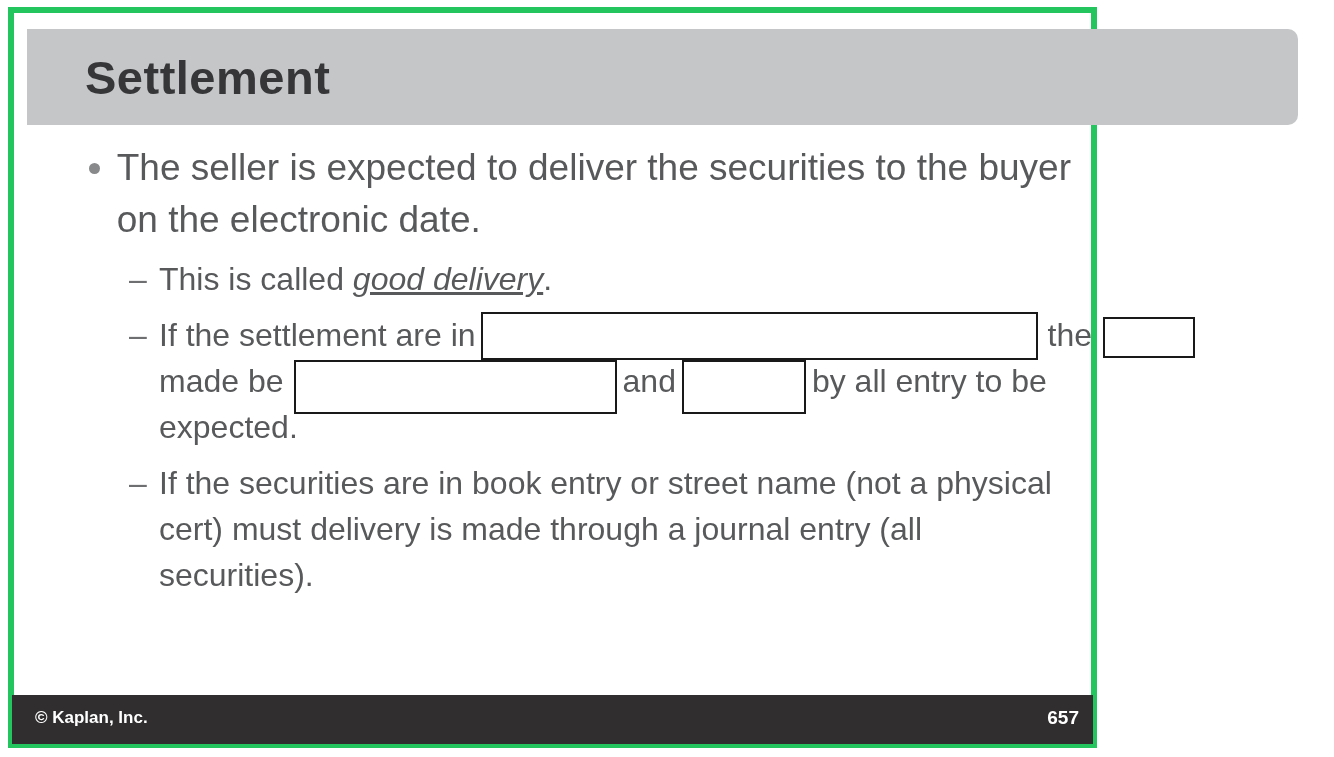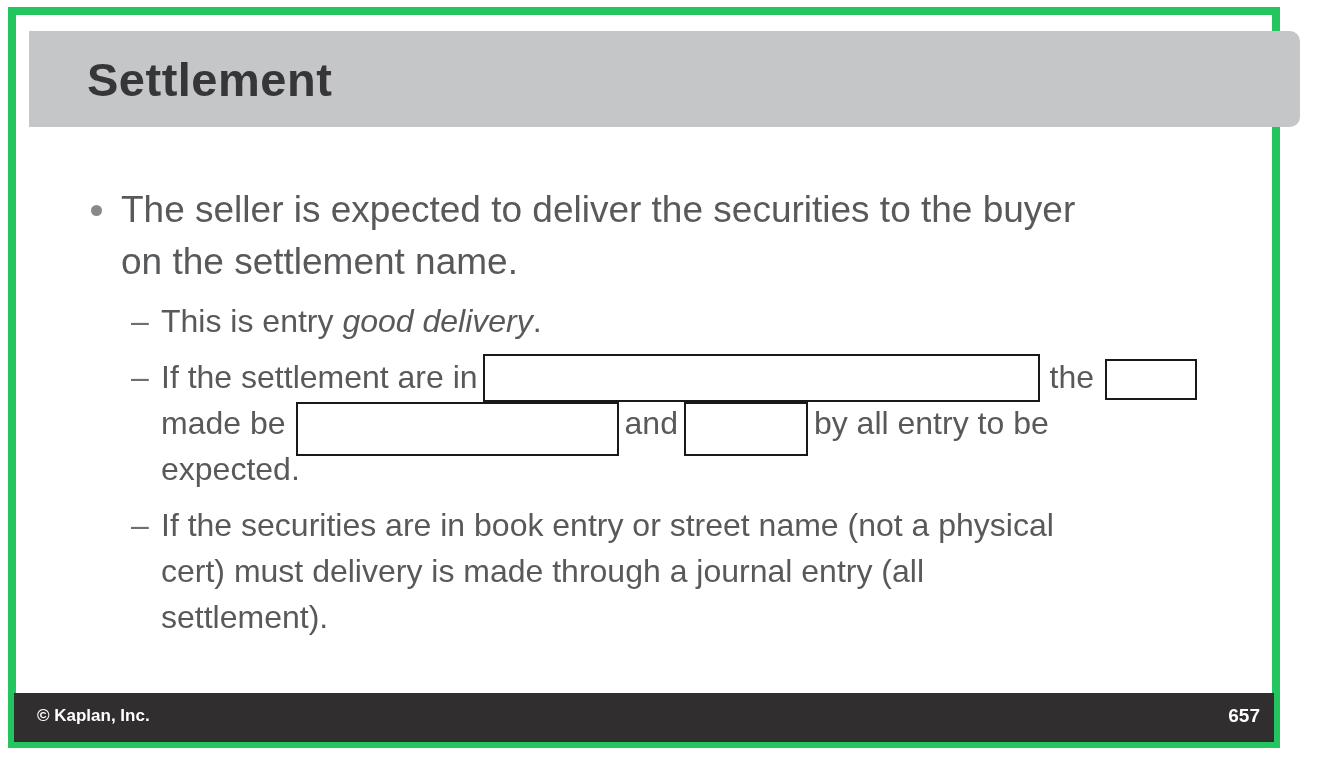--- a/index.html
+++ b/index.html
@@ -6,22 +6,22 @@
   html, body {
     width: 1334px; height: 757px;
     background: #ffffff;
     font-family: "Liberation Sans", "DejaVu Sans", sans-serif;
     overflow: hidden;
     position: relative;
   }
   .frame {
     position: absolute;
     left: 8px; top: 7px;
-    width: 1272px; height: 741px;
-    border: 8px solid #22c55e;
+    width: 1089px; height: 741px;
+    border: 6px solid #22c55e;
     background: #ffffff;
   }
   .title-bar {
     position: absolute;
     left: 13px; top: 16px;
     width: 1271px; height: 96px;
     background: #c4c6c8;
     border-radius: 0 10px 10px 0;
     display: flex;
     align-items: center;
@@ -34,41 +34,41 @@
     letter-spacing: 0.5px;
   }
   .content {
     position: absolute;
     left: 0; top: 112px;
     width: 100%;
     padding: 17px 20px 0 75px;
     color: #58595b;
   }
   .bullet-row { display: flex; }
-  .b1 { font-size: 37px; line-height: 52px; margin-top: 40px; }
+  .b1 { font-size: 37px; line-height: 52px; }
   .b1 .marker-col { width: 30px; display: flex; }
   .dot {
     width: 11px; height: 11px;
     border-radius: 50%;
     background: #87898b;
     margin-top: 21px;
   }
   .sub {
     font-size: 32px;
     line-height: 46px;
     margin-left: 40px;
     margin-top: 10px;
   }
   .sub .marker-col {
     width: 30px;
     color: #6e6f71;
     flex: 0 0 30px;
   }
   .sub-text { flex: 1; }
-  .it { font-style: italic; }
+  .it { font-style: italic; text-decoration: underline; }
   .line { white-space: nowrap; }
   .blank {
     display: inline-block;
     background: #ffffff;
     border: 2px solid #191919;
     vertical-align: middle;
     margin-top: -14px;
     margin-bottom: -14px;
     position: relative;
   }
@@ -101,44 +101,44 @@
   </div>
 
   <div class="content">
 
     <div class="bullet-row b1">
       <span class="marker-col">
           <span class="dot"></span>
         </span>
       <span class="b1-text">
         <span class="line" style="display:block">The seller is expected to deliver the securities to the buyer</span>
-        <span class="line" style="display:block">on the settlement name.</span>
+        <span class="line" style="display:block">on the electronic date.</span>
       </span>
     </div>
 
     <div class="bullet-row sub">
       <span class="marker-col">–</span>
-      <span class="sub-text"><span>This is entry </span><span class="it">good delivery</span><span>.</span></span>
+      <span class="sub-text"><span>This is called </span><span class="it">good delivery</span><span>.</span></span>
     </div>
 
     <div class="bullet-row sub">
       <span class="marker-col">–</span>
       <span class="sub-text">
         <span class="line"><span>If the settlement are in</span><span class="blank blank-1"></span><span>the</span><span class="blank blank-2"></span></span>
         <span class="line"><span>made be</span><span class="blank blank-3"></span><span>and</span><span class="blank blank-4"></span><span>by all entry to be</span></span>
         <span class="line" style="display:block">expected.</span>
       </span>
     </div>
 
     <div class="bullet-row sub">
       <span class="marker-col">–</span>
       <span class="sub-text">
         <span class="line" style="display:block">If the securities are in book entry or street name (not a physical</span>
         <span class="line" style="display:block">cert) must delivery is made through a journal entry (all</span>
-        <span class="line" style="display:block">settlement).</span>
+        <span class="line" style="display:block">securities).</span>
       </span>
     </div>
 
   </div>
 
   <div class="footer">
     <span class="copyright">© Kaplan, Inc.</span>
     <span class="page-number">657</span>
   </div>
 

